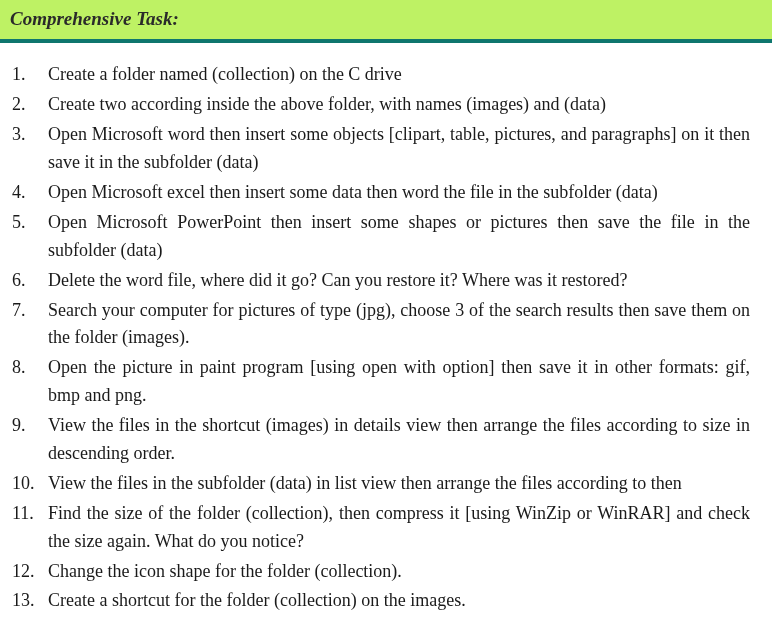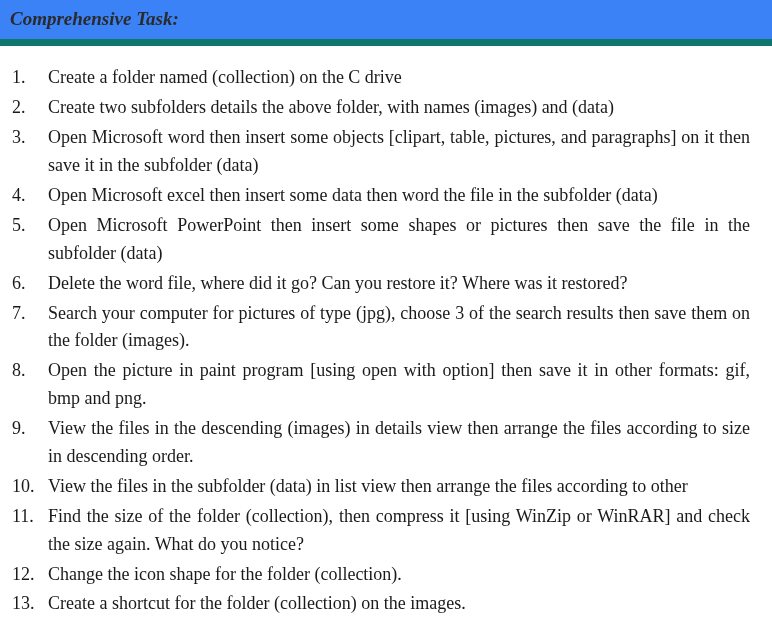--- a/index.html
+++ b/index.html
@@ -10,27 +10,27 @@
     body {
       width: 772px;
       height: 620px;
       background: #ffffff;
       font-family: "Times New Roman", Times, serif;
       font-size: 18px;
       color: #1a1a1a;
       line-height: 1.55;
     }
     .header-bar {
-      background: #3b82f6;
+      background: #bef264;
       padding: 4px 10px 6px 10px;
       font-style: italic;
       font-weight: bold;
       font-size: 19px;
       color: #2a2a2a;
-      border-bottom: 7px solid #0f766e;
+      border-bottom: 4px solid #0f766e;
     }
     .content {
       padding: 18px 22px 10px 6px;
     }
     ol.task-list {
       list-style: none;
       counter-reset: item;
     }
     ol.task-list > li {
       counter-increment: item;
@@ -51,30 +51,30 @@
 </head>
 <body>
 
 <div class="header-bar">
   <span>Comprehensive Task:</span>
 </div>
 
 <div class="content">
   <ol class="task-list">
     <li><span>Create a folder named (collection) on the C drive</span></li>
-    <li><span>Create two subfolders details the above folder, with names (images) and (data)</span></li>
+    <li><span>Create two according inside the above folder, with names (images) and (data)</span></li>
     <li><span>Open Microsoft word then insert some objects [clipart, table, pictures, and paragraphs] on it then save it in the subfolder (data)</span></li>
     <li><span>Open Microsoft excel then insert some data then word the file in the subfolder (data)</span></li>
     <li><span>Open Microsoft PowerPoint then insert some shapes or pictures then save the file in the subfolder (data)</span></li>
     <li><span>Delete the word file, where did it go? Can you restore it? Where was it restored?</span></li>
     <li><span>Search your computer for pictures of type (jpg), choose 3 of the search results then save them on the folder (images).</span></li>
     <li><span>Open the picture in paint program [using open with option] then save it in other formats: gif, bmp and png.</span></li>
     <li>
-      <span>View the files in the descending (images) in </span><span class="u">details view</span><span> then arrange the files according to </span><span class="u">size</span><span> in </span><span class="u">descending order</span><span>.</span>
+      <span>View the files in the shortcut (images) in </span><span class="u">details view</span><span> then arrange the files according to </span><span class="u">size</span><span> in </span><span class="u">descending order</span><span>.</span>
     </li>
     <li>
-      <span>View the files in the subfolder (data) in </span><span class="u">list view</span><span> then arrange the files according to </span><span class="u">other</span><span></span>
+      <span>View the files in the subfolder (data) in </span><span class="u">list view</span><span> then arrange the files according to </span><span class="u">then</span><span></span>
     </li>
     <li><span>Find the size of the folder (collection), then compress it [using WinZip or WinRAR] and check the size again. What do you notice?</span></li>
     <li><span>Change the icon shape for the folder (collection).</span></li>
     <li><span>Create a shortcut for the folder (collection) on the images.</span></li>
   </ol>
 </div>
 
 </body></html>

